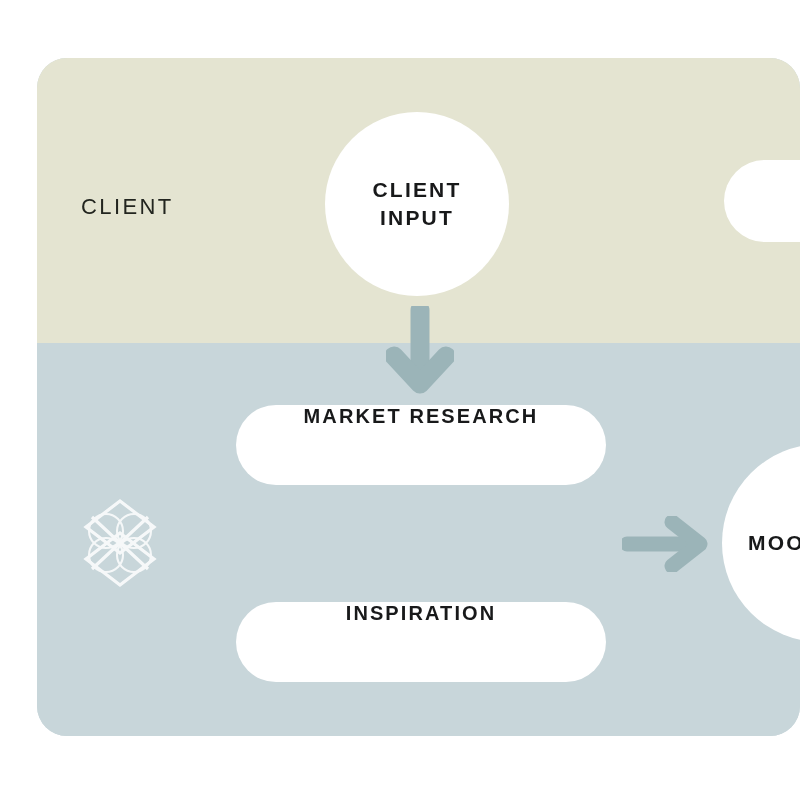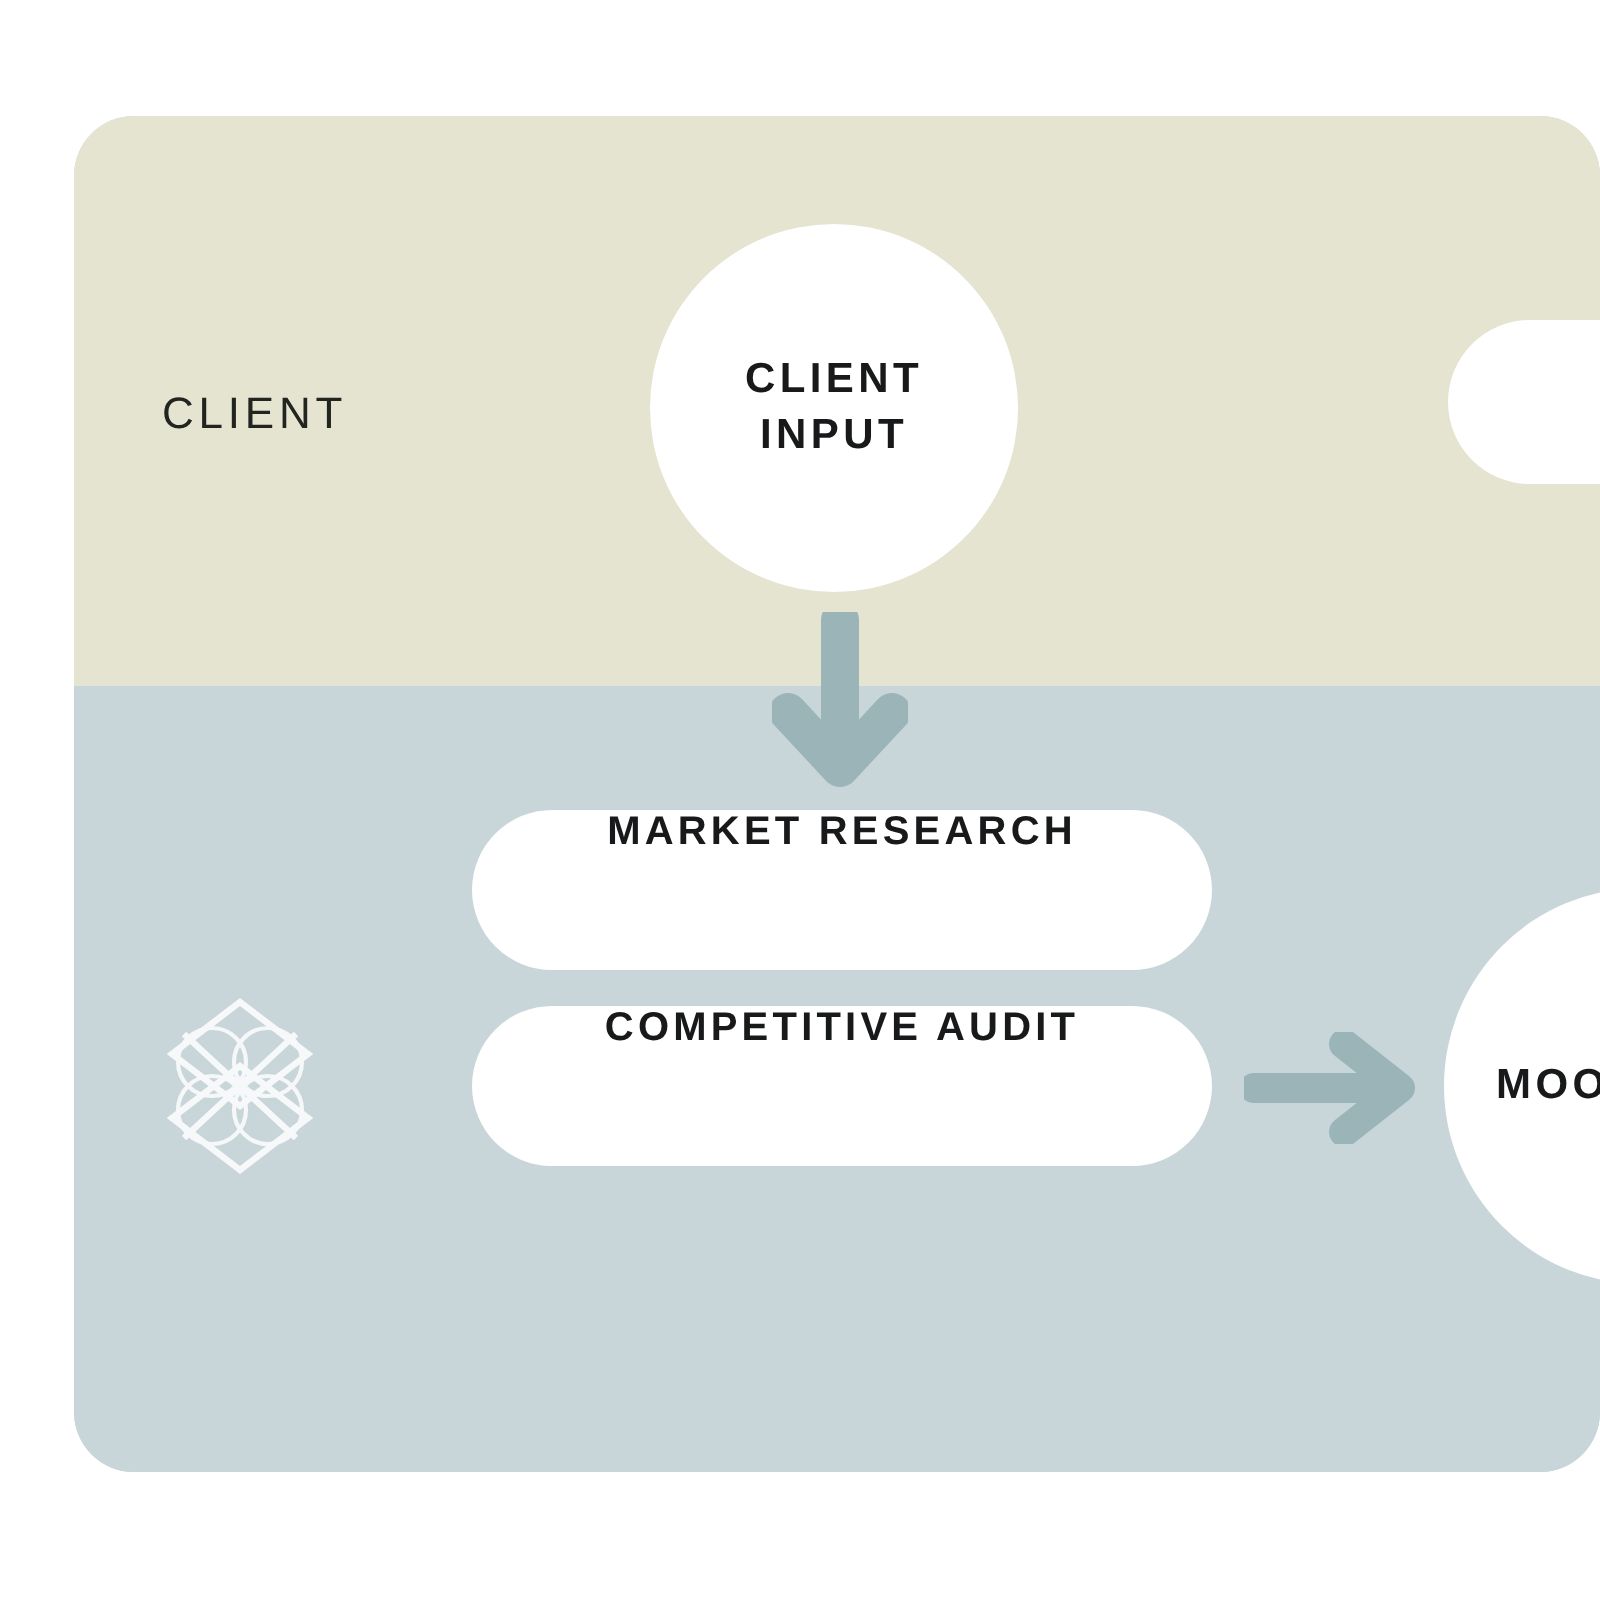--- a/index.html
+++ b/index.html
@@ -210,22 +210,22 @@
   <div class="arrow arrow-down">
     <svg viewBox="0 0 68 88" width="68" height="88" aria-hidden="true">
       <path d="M 34 4 L 34 62" stroke="#9bb4b8" stroke-width="19" stroke-linecap="round" fill="none"></path>
       <path d="M 8 50 L 34 78 L 60 50" stroke="#9bb4b8" stroke-width="19" stroke-linecap="round" stroke-linejoin="round" fill="none"></path>
     </svg>
   </div>
 
   <div class="pill r1">
     <span class="pill-text">MARKET RESEARCH</span>
   </div>
-  <div class="pill r2">
-    <span class="pill-text">COMPETITIVE AUDIT</span>
+  <div class="pill r3">
+    <span class="pill-text">INSPIRATION</span>
   </div>
 
   <div class="arrow arrow-right">
     <svg viewBox="0 0 88 56" width="88" height="56" aria-hidden="true">
       <path d="M 5 28 L 64 28" stroke="#9bb4b8" stroke-width="15" stroke-linecap="round" fill="none"></path>
       <path d="M 50 6 L 78 28 L 50 50" stroke="#9bb4b8" stroke-width="15" stroke-linecap="round" stroke-linejoin="round" fill="none"></path>
     </svg>
   </div>
 
   <div class="node-circle circle-moodboard">

